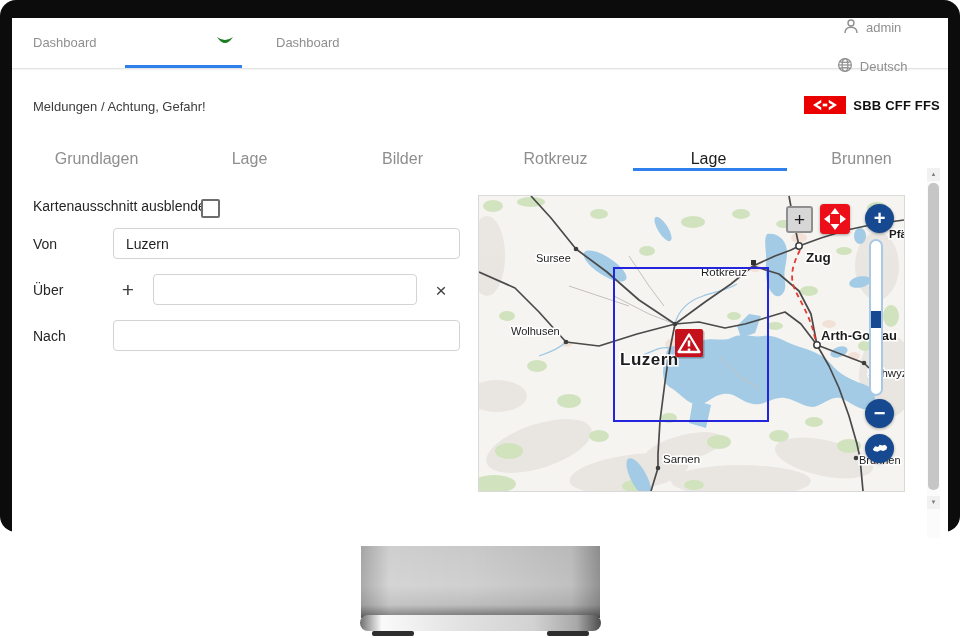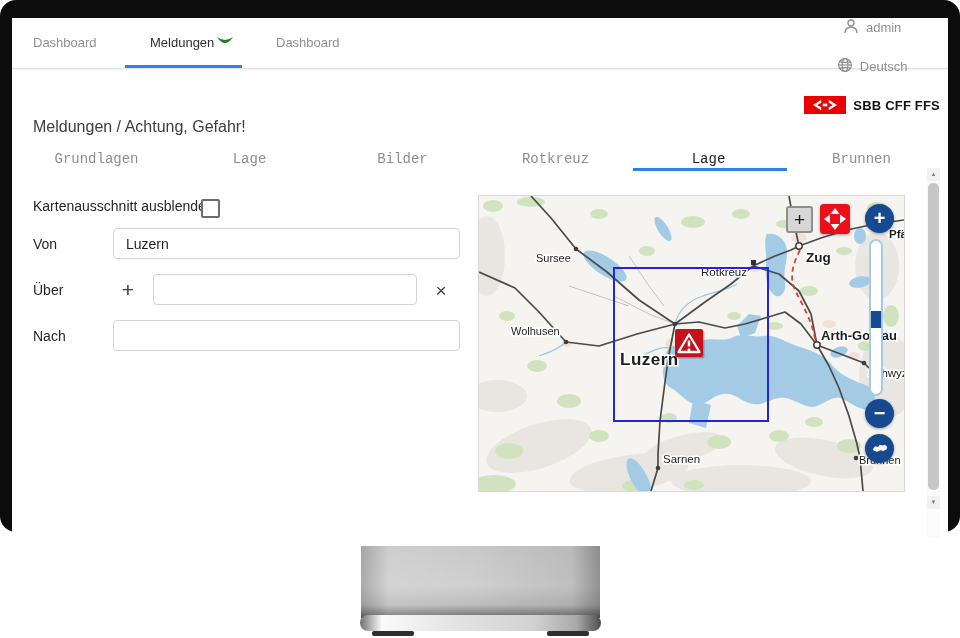--- a/index.html
+++ b/index.html
@@ -23,25 +23,25 @@
   .nav-meldungen{left:138px;color:#2e2e2e;}
   .nav-monitore{left:264px;}
   .nav-underline{position:absolute;left:113px;top:47px;width:117px;height:3px;background:#2f80ed;}
   .nav-caret{position:absolute;left:205px;top:15px;}
   .header-right{position:absolute;right:8px;top:0;height:50px;display:flex;align-items:center;gap:10px;flex-direction:column;}
   .hr-group{display:flex;align-items:center;gap:7px;color:#8f8f8f;font-size:13px;}
   .hr-spacer{width:14px;}
   .sbb-logo-box{width:42px;height:18px;background:#eb0000;display:flex;align-items:center;justify-content:center;}
   .sbb-brand{font-size:13px;font-weight:bold;color:#111;letter-spacing:.2px;}
 
-  .breadcrumb{position:absolute;left:21px;top:100px;font-size:16px;color:#3d3d3d;}
+  .breadcrumb{position:absolute;left:21px;top:81px;font-size:13px;color:#3d3d3d;}
 
   
   .tab{position:absolute;top:128px;width:153px;height:26px;line-height:26px;text-align:center;
-    font-size:14px;color:#8e8e8e;cursor:pointer;font-family:Liberation Mono, monospace;}
+    font-size:16px;color:#8e8e8e;cursor:pointer;}
   .tab.active{color:#1c1c1c;}
   .tab-underline{position:absolute;left:621px;top:150px;width:154px;height:3px;background:#2f80ed;}
 
   
   .form-label{position:absolute;font-size:14px;color:#262626;}
   .checkbox{position:absolute;left:189px;top:181px;width:15px;height:15px;border:2px solid #6d6d6d;
     border-radius:2px;background:#fff;cursor:pointer;}
   .txt-input{position:absolute;height:31px;border:1px solid #d3d3d3;border-radius:4px;background:#fff;
     font-family:"Liberation Sans",sans-serif;font-size:14px;color:#1f1f1f;padding:0 12px;box-sizing:border-box;outline:none;}
   .inp-von{left:101px;top:210px;width:347px;}
@@ -78,21 +78,20 @@
   .sb-thumb{position:absolute;left:1px;top:15px;width:11px;height:307px;background:#c6c6c6;border-radius:5px;cursor:pointer;}
 </style>
 </head>
 <body>
 
 <div class="monitor">
   <div class="screen">
 
     <div class="header">
       <div class="nav-item nav-dashboard">Dashboard</div>
-      <div class="nav-item nav-meldungen">Meldungen</div>
       <span class="nav-caret">
         <svg width="16" height="10" viewBox="0 0 16 10">
             <path d="M0,0 Q8,12 16,0 Q8,6 0,0 Z" fill="#1e7d20"></path>
           </svg>
       </span>
       <div class="nav-underline"></div>
       <div class="nav-item nav-monitore">Dashboard</div>
 
       <div class="header-right">
         <div class="hr-group">

